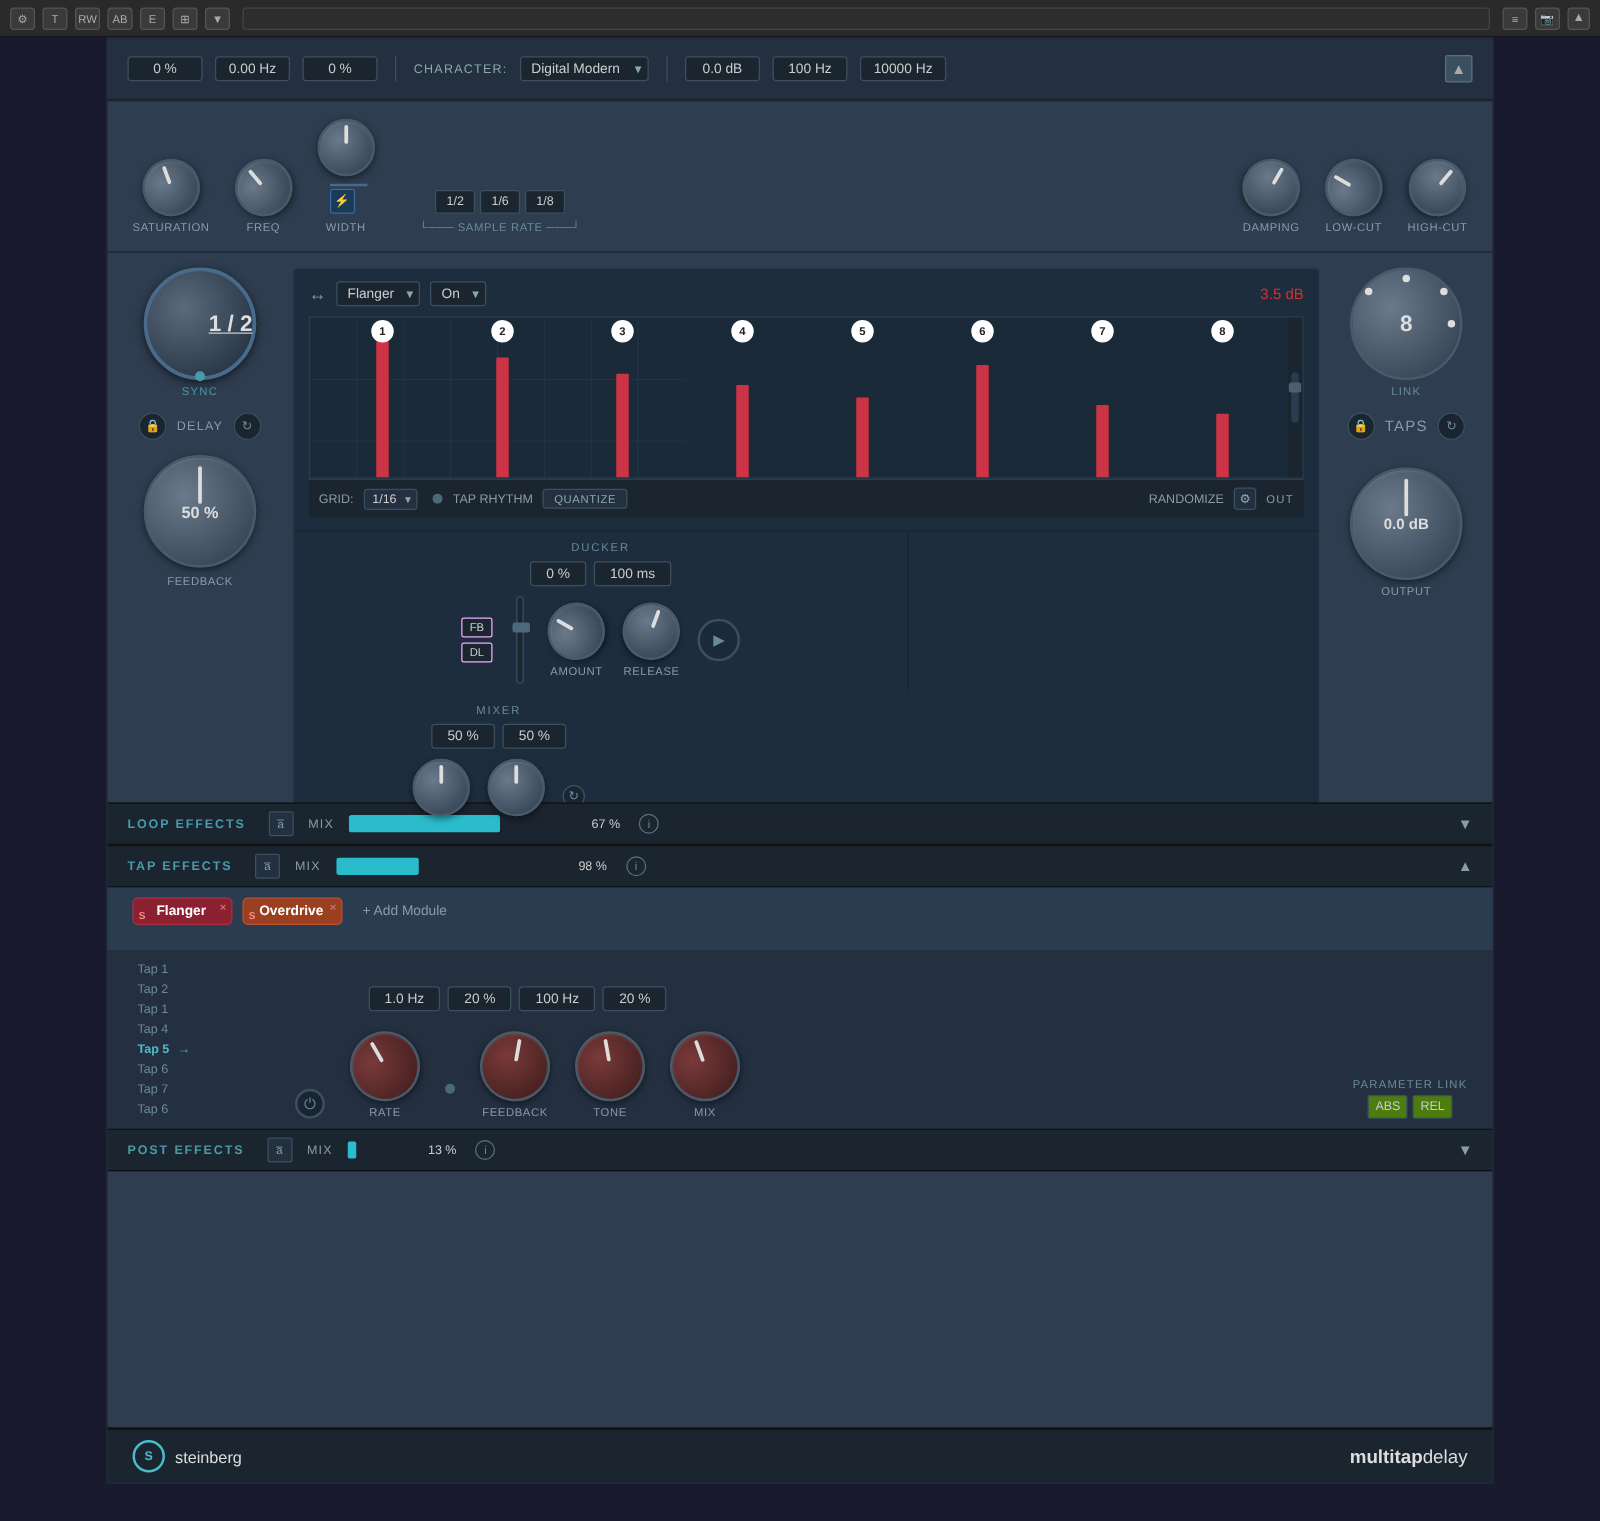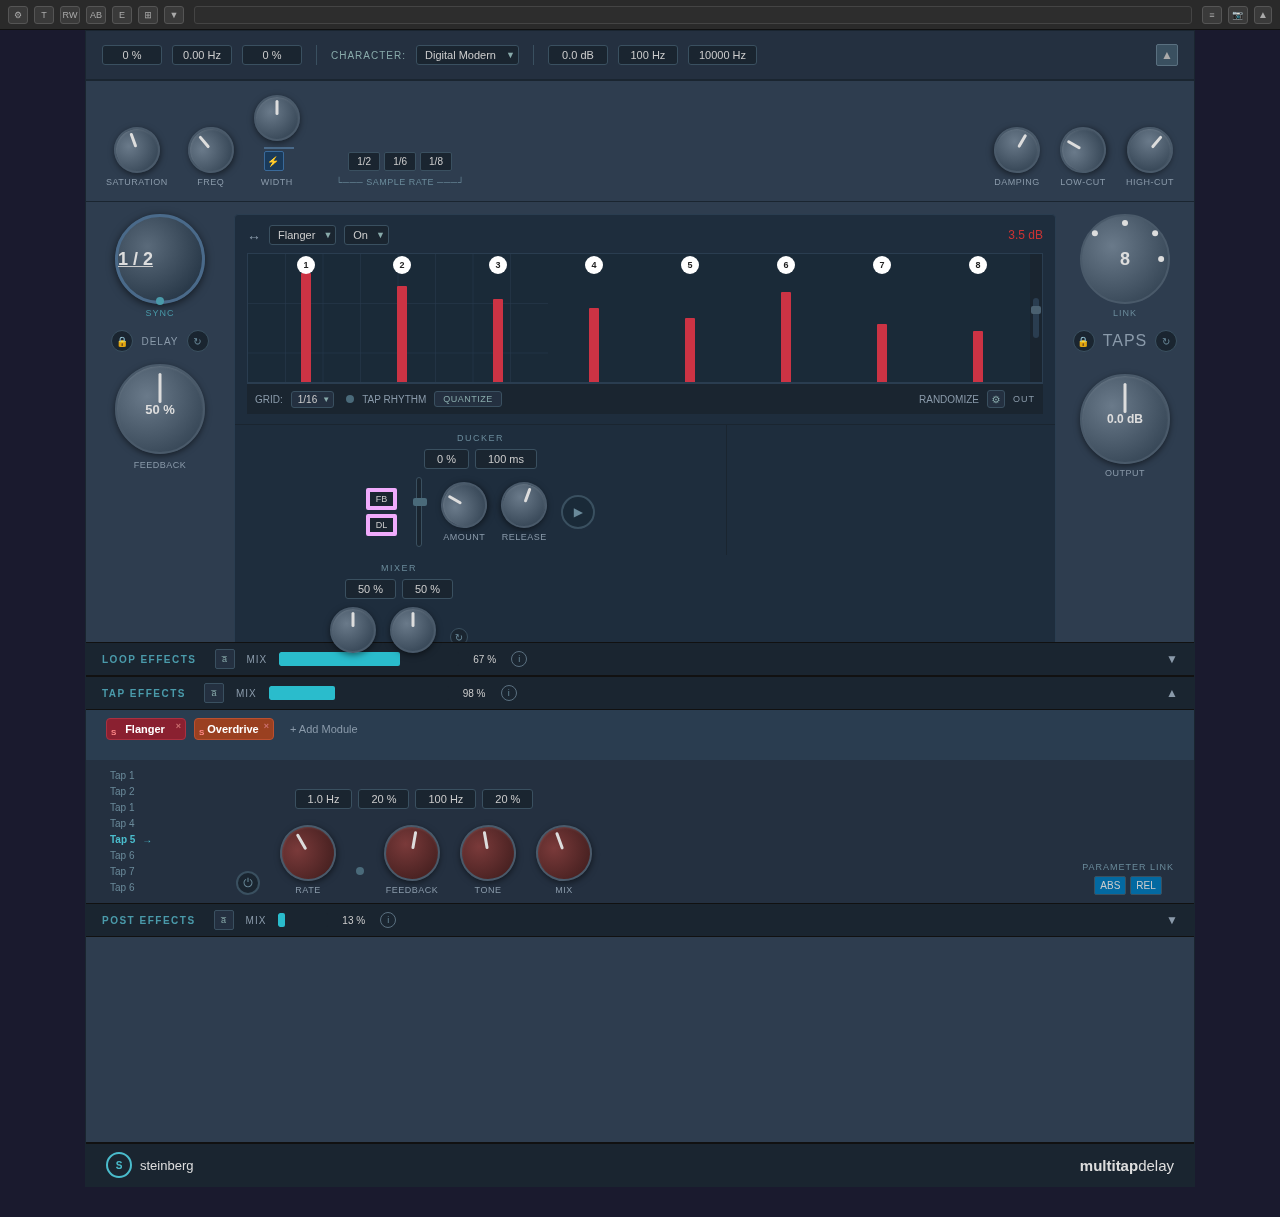--- a/index.html
+++ b/index.html
@@ -321,21 +321,21 @@
     }
 
     
     .fb-dl-group {
       display: flex;
       flex-direction: column;
       gap: 4px;
     }
     .fb-btn, .dl-btn {
       background: #1a2530;
-      border: 4px solid #f0abfc;
+      border: 1px solid #f0abfc;
       border-radius: 2px;
       padding: 2px 6px;
       color: #ccc;
       font-size: 9px;
       cursor: pointer;
       text-align: center;
     }
 
     
     .play-btn {
@@ -355,21 +355,21 @@
       flex-direction: column;
       align-items: center;
       gap: 4px;
     }
     .sync-knob {
       width: 90px; height: 90px;
       border-radius: 50%;
       background: radial-gradient(circle at 35% 35%, #5a6a7a, #1a2a3a);
       border: 3px solid #4a6a8a;
       position: relative;
-      display: flex; align-items: center; justify-content: flex-start;
+      display: flex; align-items: center; justify-content: flex-end;
       cursor: pointer;
       box-shadow: 0 2px 8px rgba(0,0,0,0.6);
       text-decoration: underline;
     }
     .sync-knob-inner {
       color: #ddd;
       font-size: 18px;
       font-weight: bold;
     }
     .sync-label {
@@ -584,21 +584,21 @@
     .param-link-label {
       color: #6a8a9a;
       font-size: 9px;
       letter-spacing: 1px;
     }
     .param-link-btns {
       display: flex;
       gap: 4px;
     }
     .param-link-btn {
-      background: #0369a1;
+      background: #4d7c0f;
       border: 1px solid #3a5060;
       border-radius: 2px;
       padding: 3px 5px;
       color: #ccc;
       font-size: 10px;
       cursor: pointer;
     }
 
     
     .power-btn {
@@ -985,21 +985,21 @@
               <circle cx="85%" cy="20%" r="3" fill="#ddd"></circle>
               <circle cx="92%" cy="50%" r="3" fill="#ddd"></circle>
               <circle cx="15%" cy="20%" r="3" fill="#ddd"></circle>
             </svg>
           </div>
           <span style="color:#6a8a9a;font-size:9px;letter-spacing:1px;">LINK</span>
         </div>
 
         <div class="delay-row">
           <div class="icon-btn">🔒</div>
-          <span style="color:#8a9aaa;font-size:16px;letter-spacing:1px;">TAPS</span>
+          <span style="color:#8a9aaa;font-size:12px;letter-spacing:1px;">TAPS</span>
           <div class="icon-btn">↻</div>
         </div>
 
         <div class="knob-container" style="margin-top:10px;">
           <div class="knob" style="width:90px;height:90px;">
             <span style="color:#ddd;font-size:12px;font-weight:bold;">0.0 dB</span>
           </div>
           <span class="knob-label">OUTPUT</span>
         </div>
       </div>

